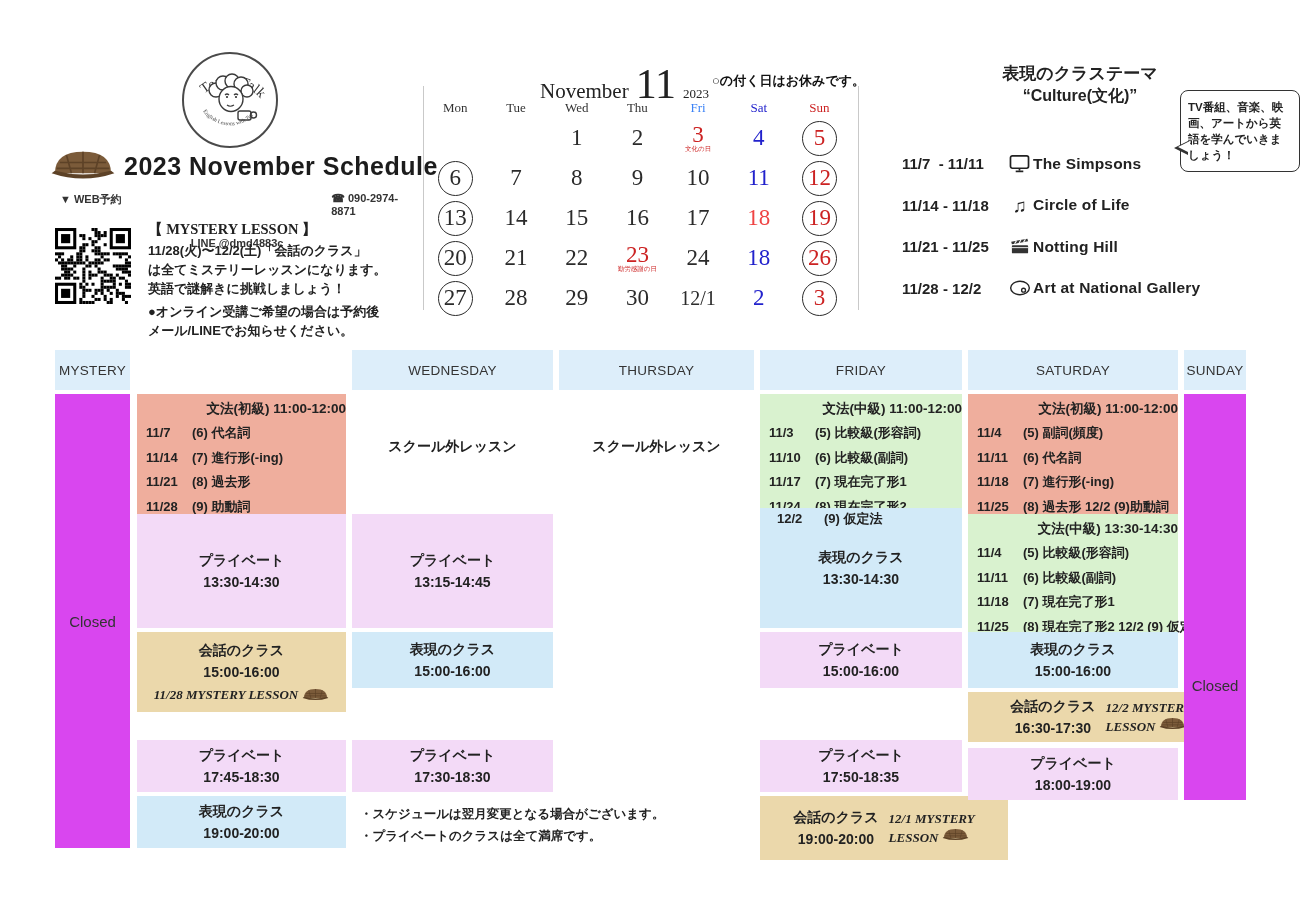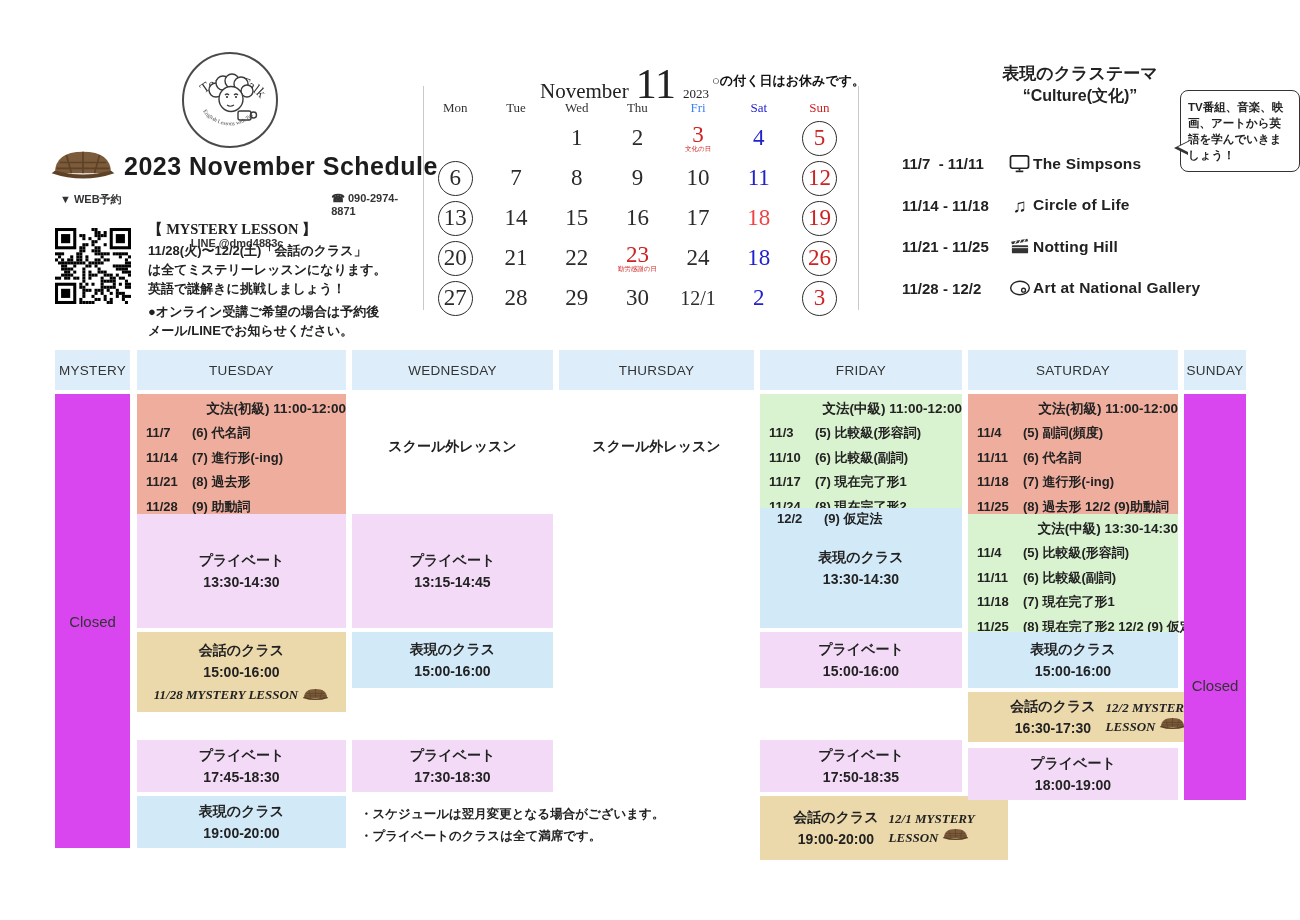--- a/index.html
+++ b/index.html
@@ -531,21 +531,20 @@
           <ellipse cx="12" cy="9" rx="10.5" ry="7.5" fill="none" stroke="#222" stroke-width="1.6"></ellipse>
           <circle cx="16" cy="11.5" r="2.2" fill="none" stroke="#222" stroke-width="1.5"></circle>
         </svg>
       </span>
       <span class="theme-label">Art at National Gallery</span>
     </div>
   </div>
 
 <div id="sched" class="abs">
   <div class="shead c-mon">MYSTERY</div>
-  <div class="shead c-tue">TUESDAY</div>
   <div class="shead c-wed">WEDNESDAY</div>
   <div class="shead c-thu">THURSDAY</div>
   <div class="shead c-fri">FRIDAY</div>
   <div class="shead c-sat">SATURDAY</div>
   <div class="shead c-sun">SUNDAY</div>
 
   <div class="col c-mon">
     <div class="block yellow" style="top:44px;height:454px">
       <span class="closed">Closed</span>
     </div>

